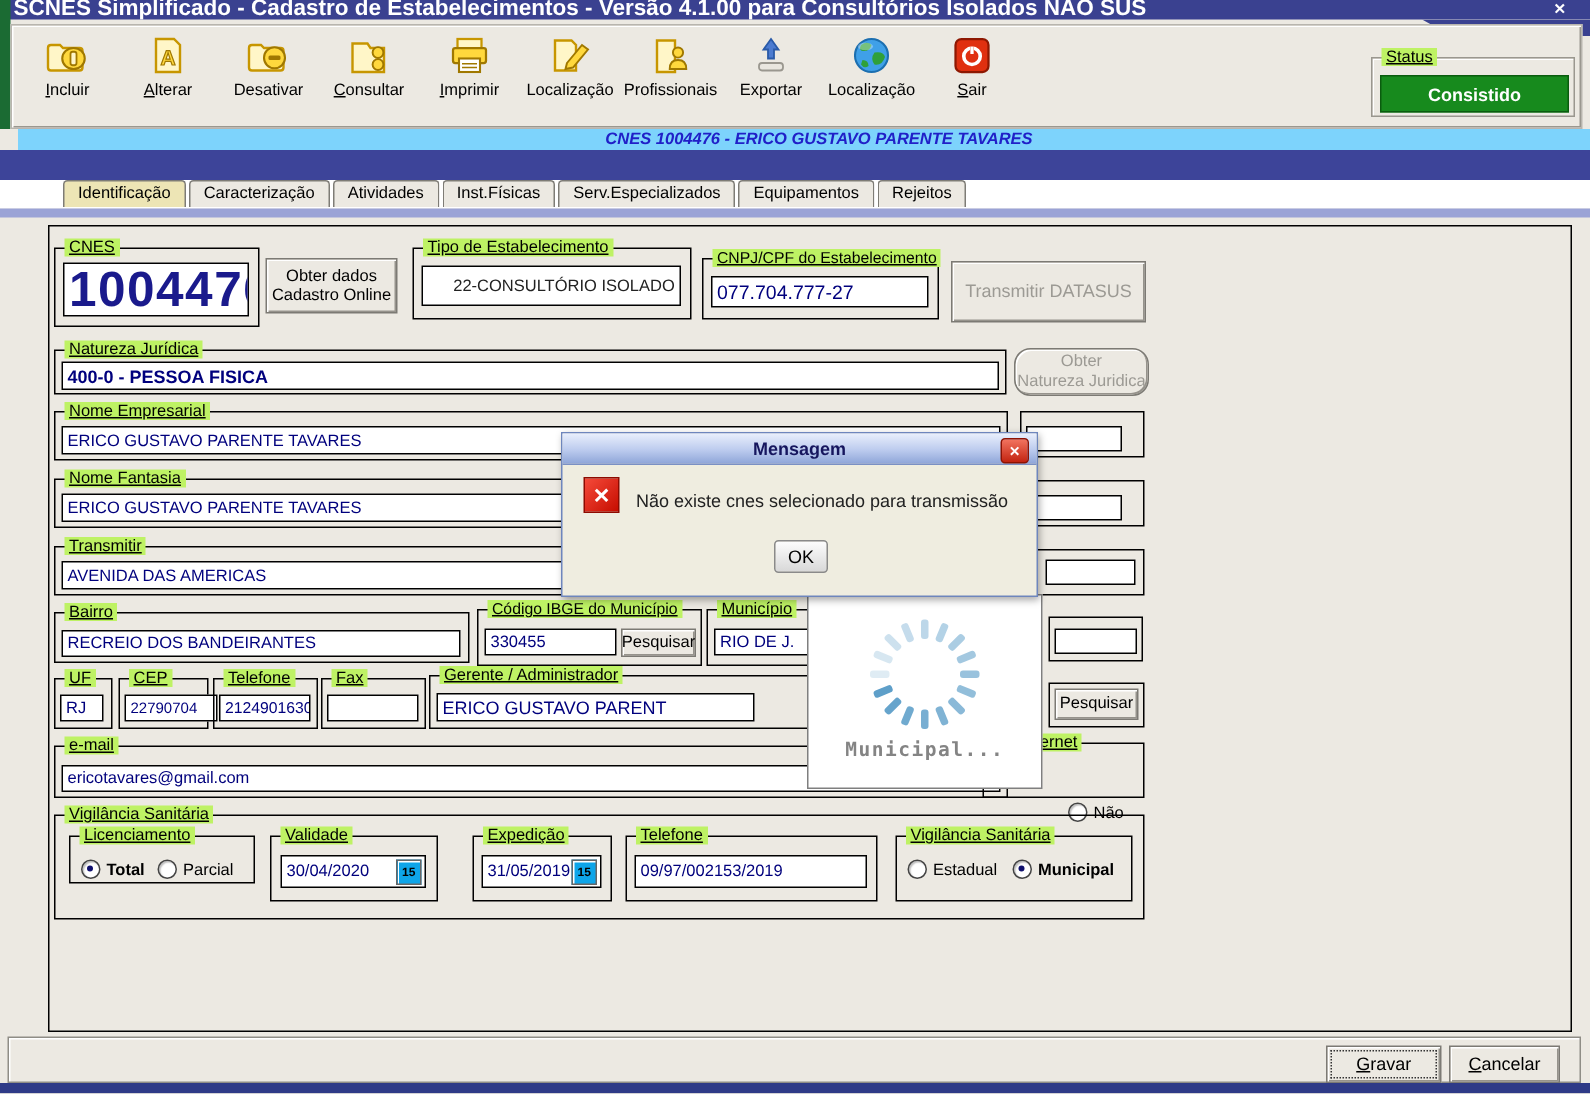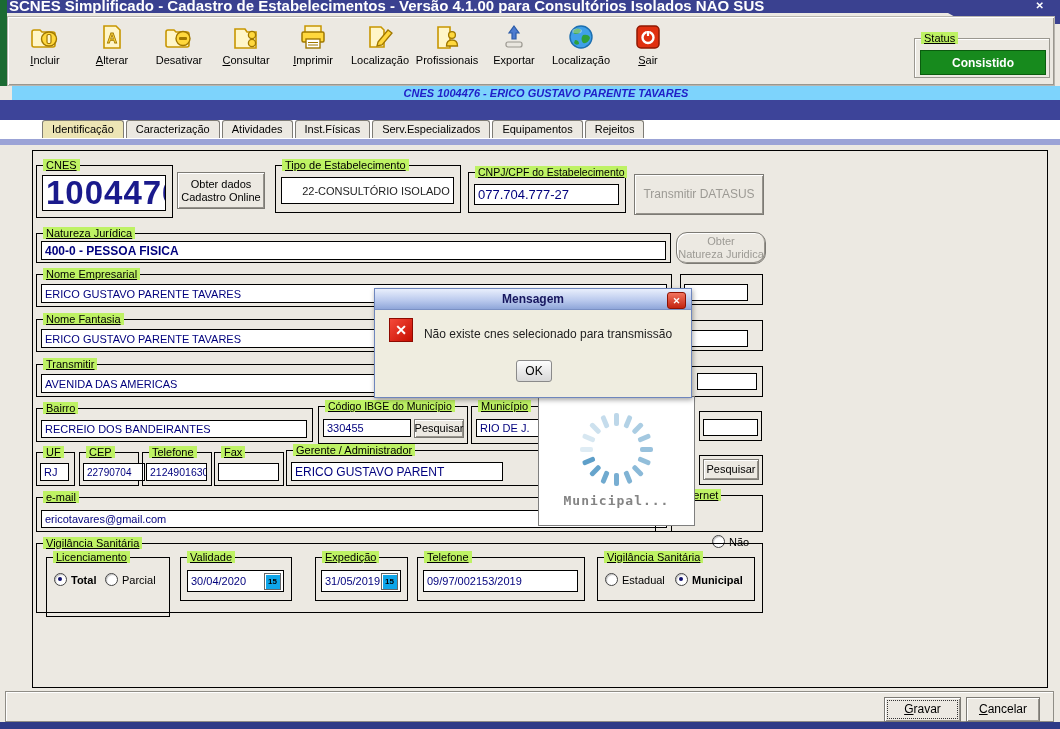--- a/index.html
+++ b/index.html
@@ -296,21 +296,21 @@
     <span class="glbl" style="left:22px;">Internet</span>
   </div>
   <div class="radio" style="left:712px;top:508px;margin-top:27px;">
     <span class="rdot"></span>
     <span>Não</span>
   </div>
 
   <div class="grp" style="left:36px;top:543px;width:727px;height:70px;">
     <span class="glbl">Vigilância Sanitária</span>
   </div>
-  <div class="grp" style="left:46px;top:557px;width:124px;height:60px;">
+  <div class="grp" style="left:46px;top:557px;width:124px;height:32px;">
     <span class="glbl">Licenciamento</span>
   </div>
   <div class="radio" style="left:54px;top:573px;">
     <span class="rdot sel"></span>
     <span style="font-weight:bold;">Total</span>
   </div>
   <div class="radio" style="left:105px;top:573px;">
     <span class="rdot"></span>
     <span>Parcial</span>
   </div>

